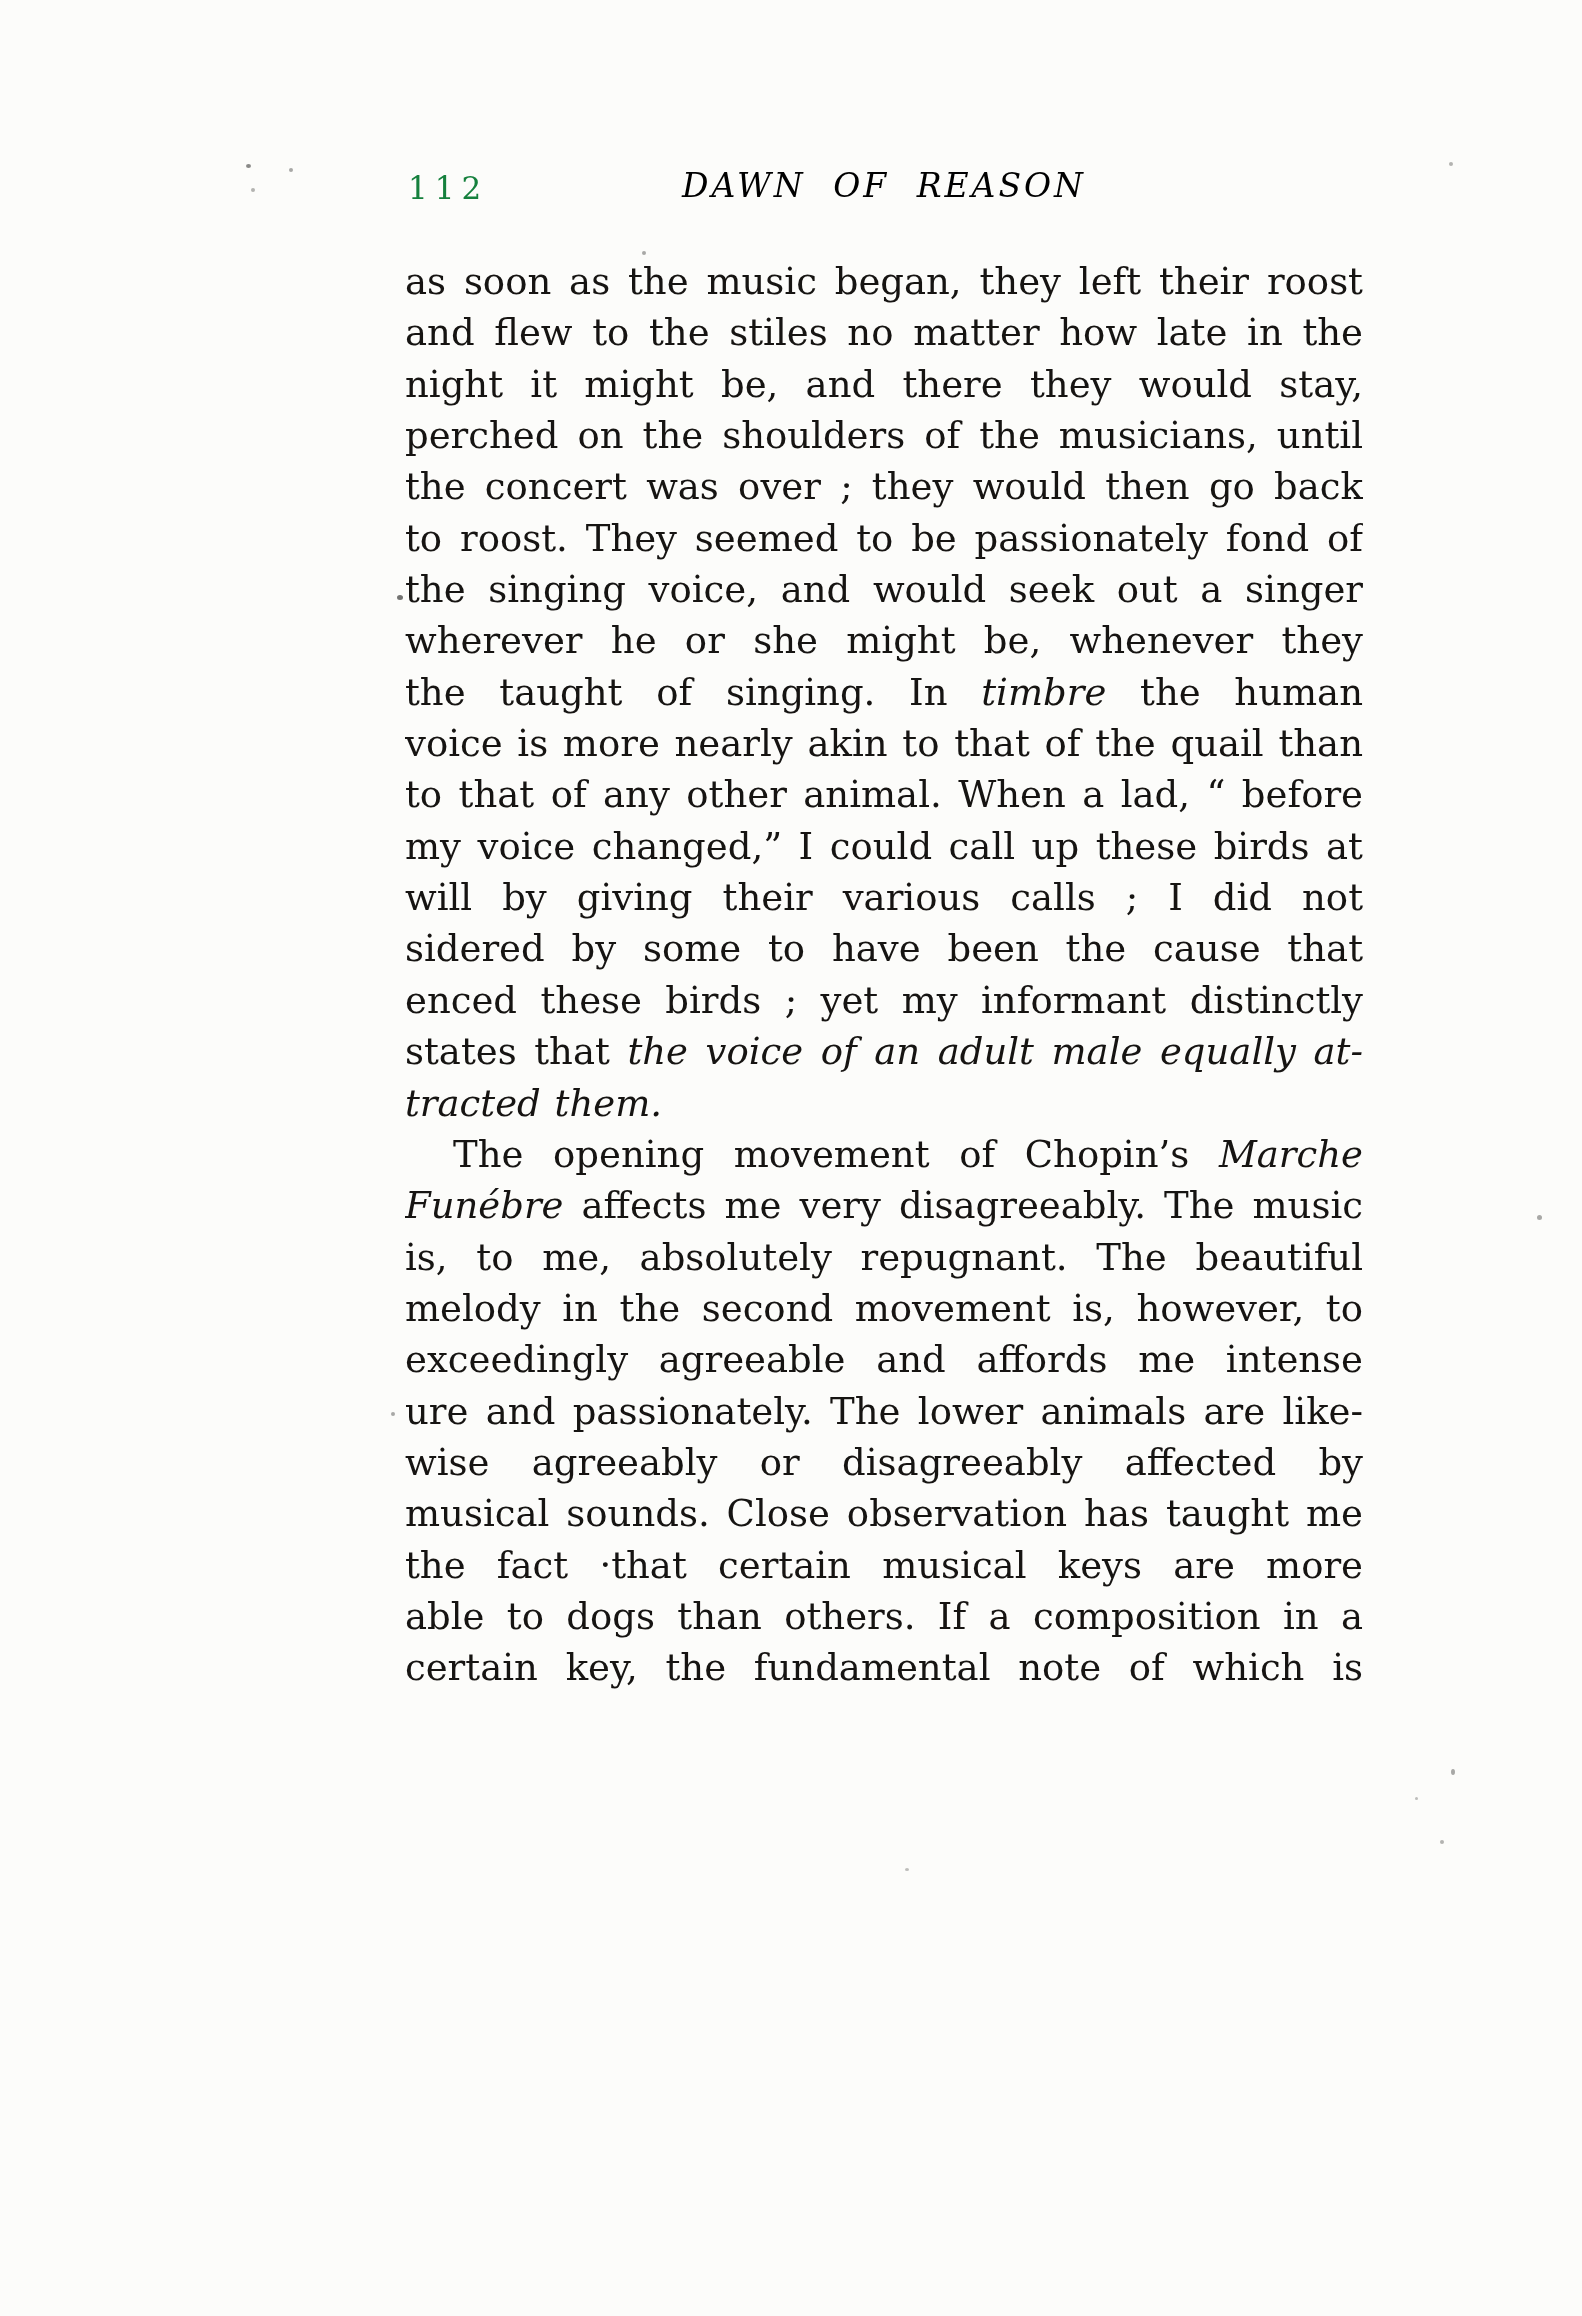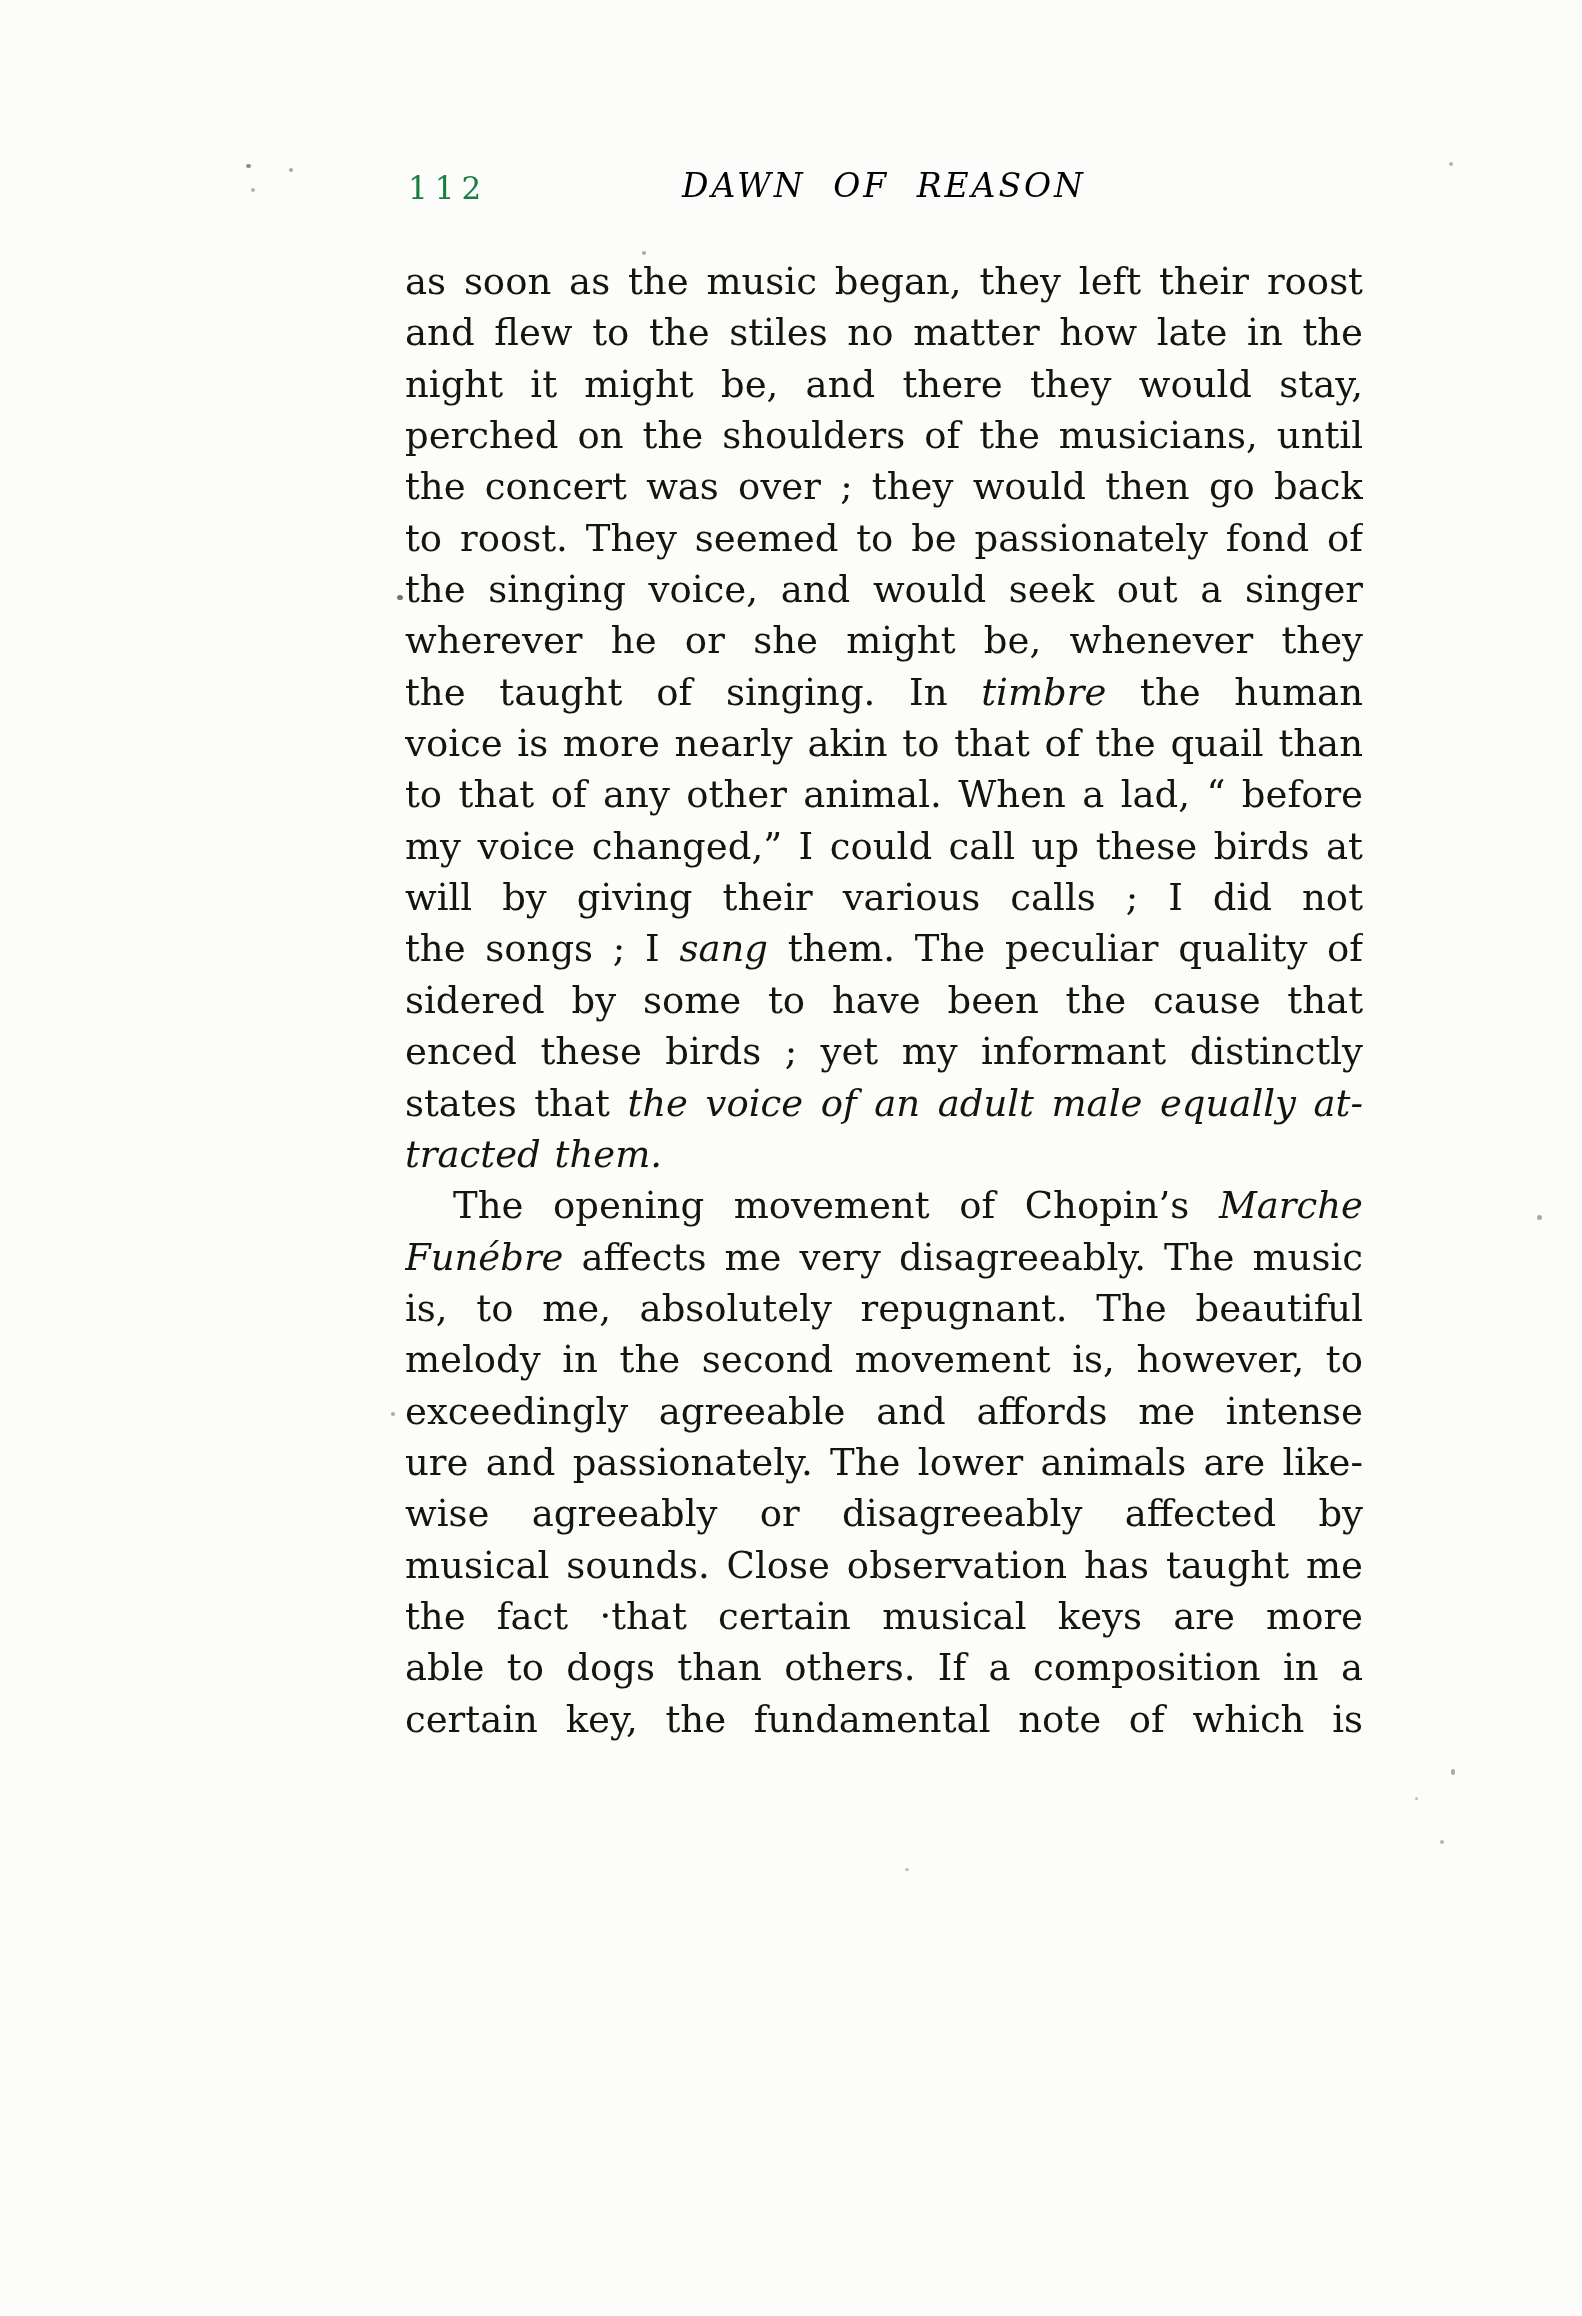--- a/index.html
+++ b/index.html
@@ -73,21 +73,20 @@
       <div class="bodyline just"><span>perched on the shoulders of the musicians, until</span></div>
       <div class="bodyline just"><span>the concert was over ; they would then go back</span></div>
       <div class="bodyline just"><span>to roost.  They seemed to be passionately fond of</span></div>
       <div class="bodyline just"><span>the singing voice, and would seek out a singer</span></div>
       <div class="bodyline just"><span>wherever he or she might be, whenever they heard</span></div>
       <div class="bodyline just"><span>the taught of singing.  In </span><span class="it">timbre</span><span> the human female</span></div>
       <div class="bodyline just"><span>voice is more nearly akin to that of the quail than</span></div>
       <div class="bodyline just"><span>to that of any other animal.  When a lad, “ before</span></div>
       <div class="bodyline just"><span>my voice changed,” I could call up these birds at</span></div>
       <div class="bodyline just"><span>will by giving their various calls ; I did not whistle</span></div>
-      <div class="bodyline just"><span>the songs ; I </span><span class="it">sang</span><span> them.  The peculiar quality of</span></div>
       <div class="bodyline just"><span>sidered by some to have been the cause that influ-</span></div>
       <div class="bodyline just"><span>enced these birds ;  yet my informant distinctly</span></div>
       <div class="bodyline just"><span>states that </span><span class="it">the voice of an adult male equally at-</span></div>
       <div class="bodyline"><span class="it">tracted them.</span></div>
       <div class="bodyline just ind"><span>The opening movement of Chopin’s </span><span class="it">Marche</span></div>
       <div class="bodyline just"><span class="it">Funébre</span><span> affects me very disagreeably.  The music</span></div>
       <div class="bodyline just"><span>is, to me, absolutely repugnant.  The beautiful</span></div>
       <div class="bodyline just"><span>melody in the second movement is, however, to me</span></div>
       <div class="bodyline just"><span>exceedingly agreeable and affords me intense pleas-</span></div>
       <div class="bodyline just"><span>ure and passionately.  The lower animals are like-</span></div>

